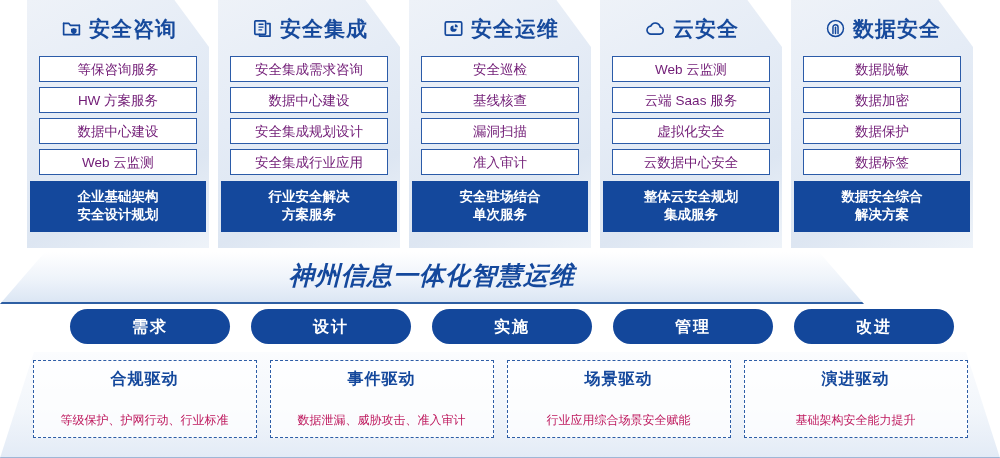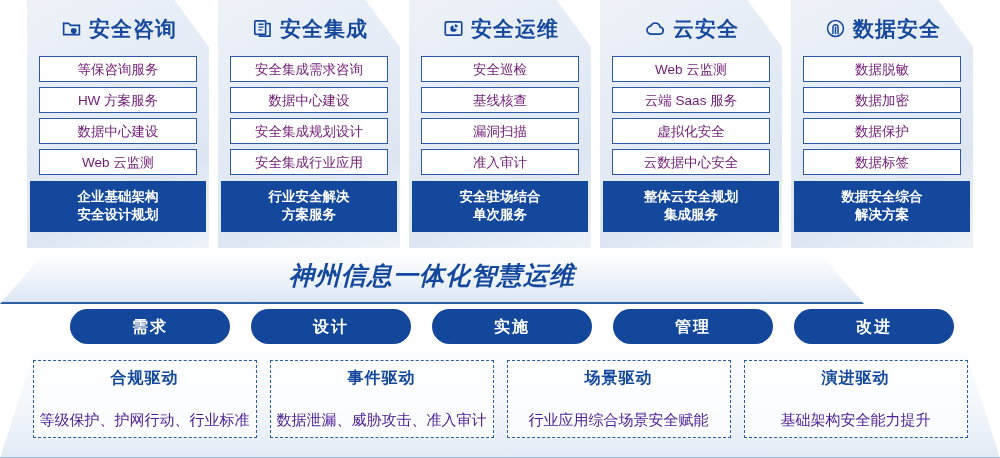--- a/index.html
+++ b/index.html
@@ -122,21 +122,21 @@
     background:rgba(255,255,255,0.72);
     box-sizing:border-box;
     display:flex;flex-direction:column;align-items:center;justify-content:center;
     gap:5px;
   }
   .driver-title{
     font-size:16px;font-weight:bold;color:#14489c;letter-spacing:1px;
     white-space:nowrap;
   }
   .driver-desc{
-    font-size:15px;color:#4c1d95;white-space:nowrap;margin-top:17px;
+    font-size:12px;color:#be185d;white-space:nowrap;margin-top:17px;
   }
 </style>
 </head>
 <body>
 
 <div id="stage">
 
   <div class="panels" id="panels">
       <div class="panel">
         <div class="panel-head">

